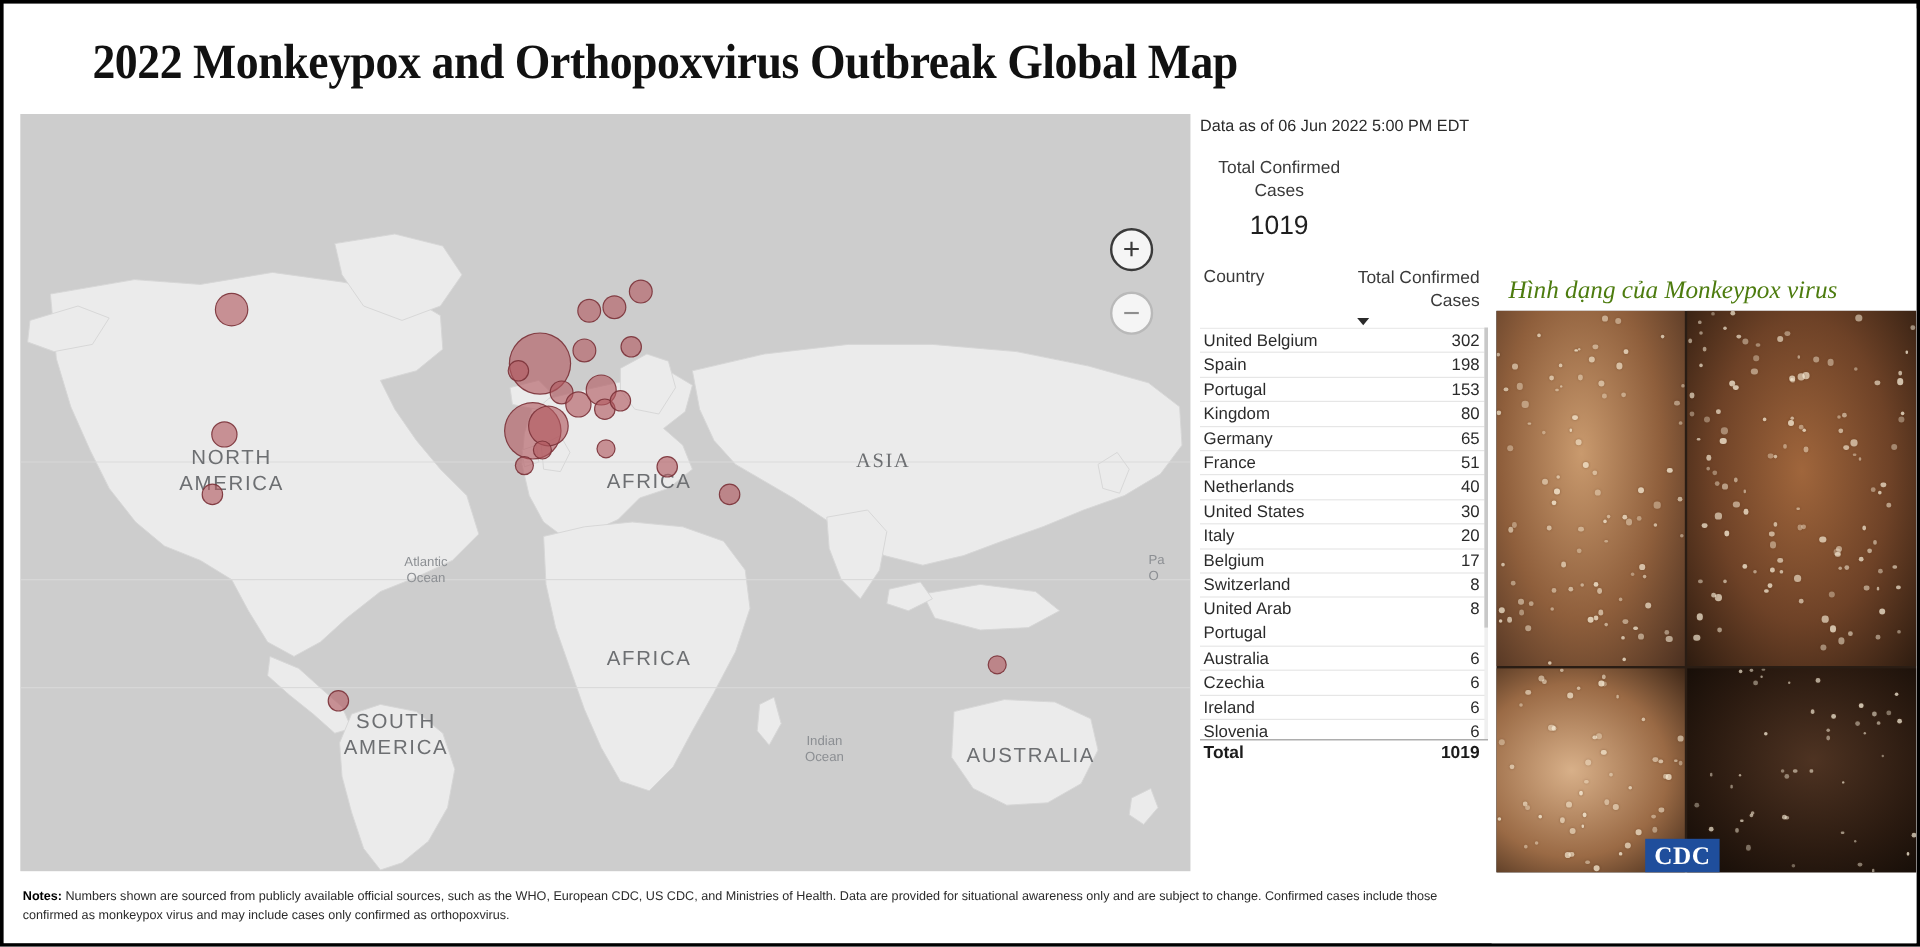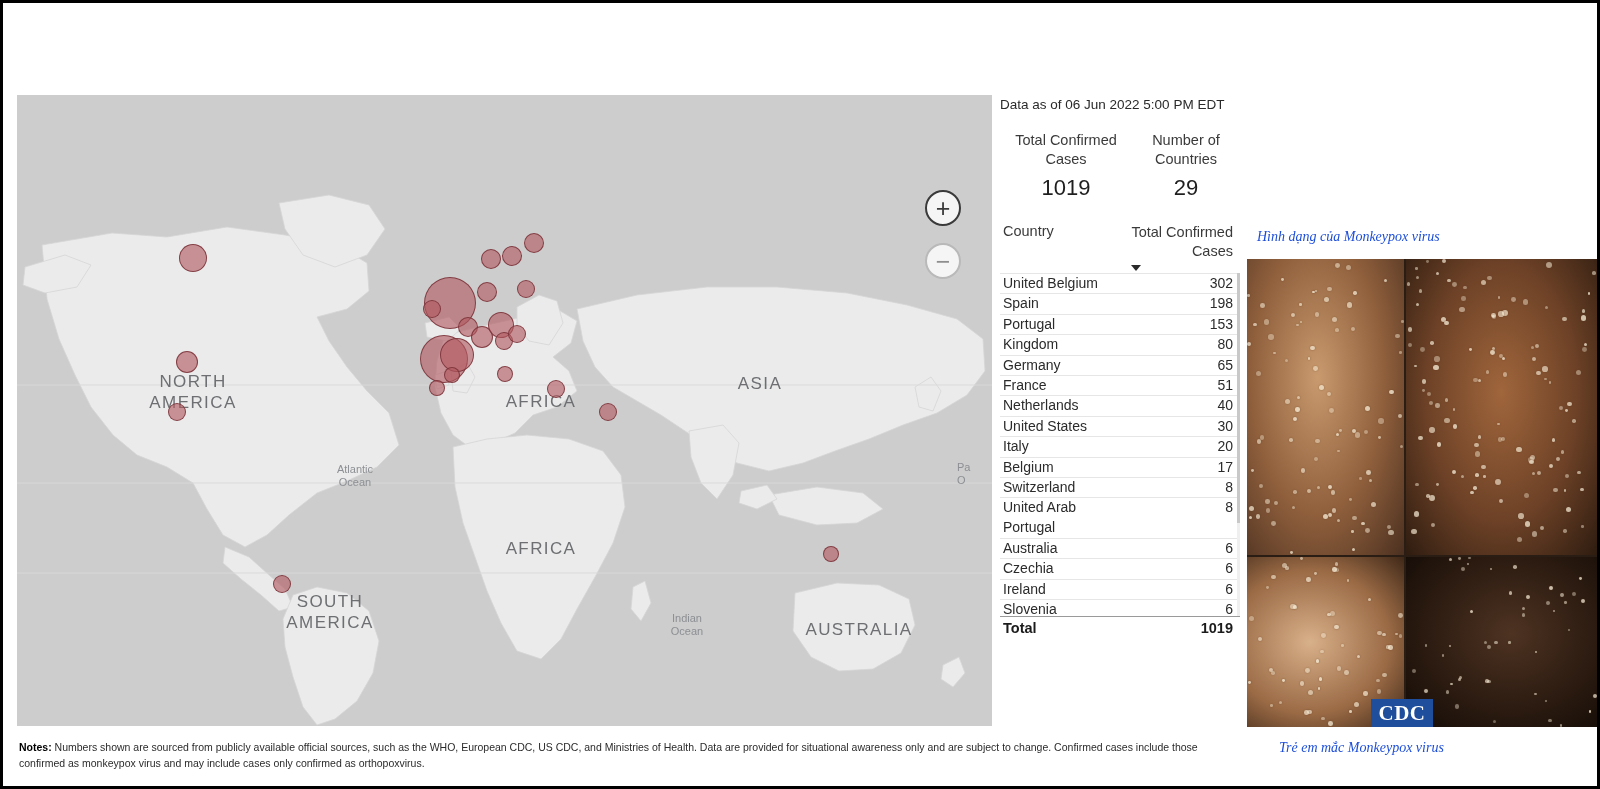--- a/index.html
+++ b/index.html
@@ -227,22 +227,22 @@
     position: absolute; left: 8px; bottom: 4px;
     color: #e8e8e8; font-size: 9.5px;
     font-style: italic; font-weight: 700;
     text-shadow: 0 0 3px #000;
   }
 
   .vn-caption {
     position: absolute;
     font-family: "Liberation Serif", serif;
     font-style: italic;
-    font-size: 14px;
-    color: #1d4ed8;
+    font-size: 21px;
+    color: #4d7c0f;
     white-space: nowrap;
   }
   #cap-1 { left: 14px; top: 222px; }
 
   #rash-img {
     position: absolute; left: 4px; top: 252px;
     width: 350px; height: 468px;
     background: #2a1d14;
     overflow: hidden;
   }
@@ -274,20 +274,23 @@
   }
   #cap-2 { left: 36px; top: 733px; }
 </style>
 </head>
 <body>
 
 <div id="page">
 
   <div id="dashboard">
 
+    <div id="title-bar">
+      <div id="page-title">2022 Monkeypox and Orthopoxvirus Outbreak Global Map</div>
+    </div>
 
     <div id="map-wrap">
       <svg id="map-svg" width="975" height="631" viewBox="0 0 975 631">
         <rect width="975" height="631" fill="#cdcdcd"></rect>
         <g fill="#ebebeb" stroke="#d6d6d6" stroke-width="0.8">
 
           <path d="M25 150 L95 138 L150 142 L210 132 L268 140 L320 150 L350 168 L352 196
                    L330 214 L300 222 L312 246 L330 272 L350 296 L372 318 L382 350
                    L360 372 L330 386 L300 398 L272 420 L250 440 L228 452 L206 440
                    L190 414 L176 388 L150 372 L120 360 L96 340 L74 312 L58 280
@@ -340,21 +343,21 @@
 
         <g stroke="#d9d9d9" stroke-width="1" opacity="0.9">
           <line x1="0" y1="290" x2="975" y2="290"></line>
           <line x1="0" y1="388" x2="975" y2="388"></line>
           <line x1="0" y1="478" x2="975" y2="478"></line>
         </g>
       </svg>
 
       <div class="map-label" style="left:106px;top:276px;width:140px;">NORTH
 AMERICA</div>
-      <div class="map-label" style="left:693px;top:278px;width:100px;">ASIA</div>
+      <div class="map-label" style="left:669px;top:278px;width:100px;font-family:Liberation Serif, serif;">ASIA</div>
       <div class="map-label" style="left:464px;top:296px;width:120px;">AFRICA</div>
       <div class="map-label" style="left:464px;top:443px;width:120px;">AFRICA</div>
       <div class="map-label" style="left:243px;top:496px;width:140px;">SOUTH
 AMERICA</div>
       <div class="map-label" style="left:772px;top:524px;width:140px;">AUSTRALIA</div>
 
       <div class="ocean-label" style="left:298px;top:368px;width:80px;">Atlantic
 Ocean</div>
       <div class="ocean-label" style="left:630px;top:517px;width:80px;">Indian
 Ocean</div>
@@ -396,25 +399,20 @@
     <div id="panel">
 
       <div id="data-asof">Data as of 06 Jun 2022 5:00 PM EDT</div>
 
       <div class="kpi" id="kpi-cases">
         <div class="kpi-label" style="white-space:pre-line;">Total Confirmed
 Cases</div>
         <div class="kpi-value">1019</div>
       </div>
 
-      <div class="kpi" id="kpi-countries">
-        <div class="kpi-label" style="white-space:pre-line;">Number of
-Countries</div>
-        <div class="kpi-value">29</div>
-      </div>
 
       <div id="tbl-head">
         <div id="th-country">Country</div>
         <div id="th-cases" style="white-space:pre-line;">Total Confirmed
 Cases</div>
         <div id="sort-caret"></div>
       </div>
 
       <div id="tbl-rows">
           <div class="row">
@@ -822,16 +820,15 @@
           <span class="pox" style="width: 3.56521px; height: 3.56521px; left: 42.754px; top: 0.593734px; opacity: 0.82;"></span>
           <span class="pox" style="width: 4.03542px; height: 4.03542px; left: 80.9153px; top: 88.3684px; opacity: 0.56;"></span>
           <span class="pox" style="width: 4.32519px; height: 4.32519px; left: 174.852px; top: 41.8108px; opacity: 0.89;"></span>
           <span class="pox" style="width: 3.54949px; height: 3.54949px; left: 115.744px; top: 56.0979px; opacity: 0.6;"></span>
           <span class="pox" style="width: 2.75699px; height: 2.75699px; left: 182.558px; top: 153.252px; opacity: 0.95;"></span>
           <span class="pox" style="width: 2.9454px; height: 2.9454px; left: 51.7093px; top: 0.287167px; opacity: 0.67;"></span>
         </div>
       <div id="rash-cdc">CDC</div>
     </div>
 
-    <div class="vn-caption" id="cap-2">Trẻ em mắc Monkeypox virus</div>
   </div>
 
 </div>
 
 </body></html>

